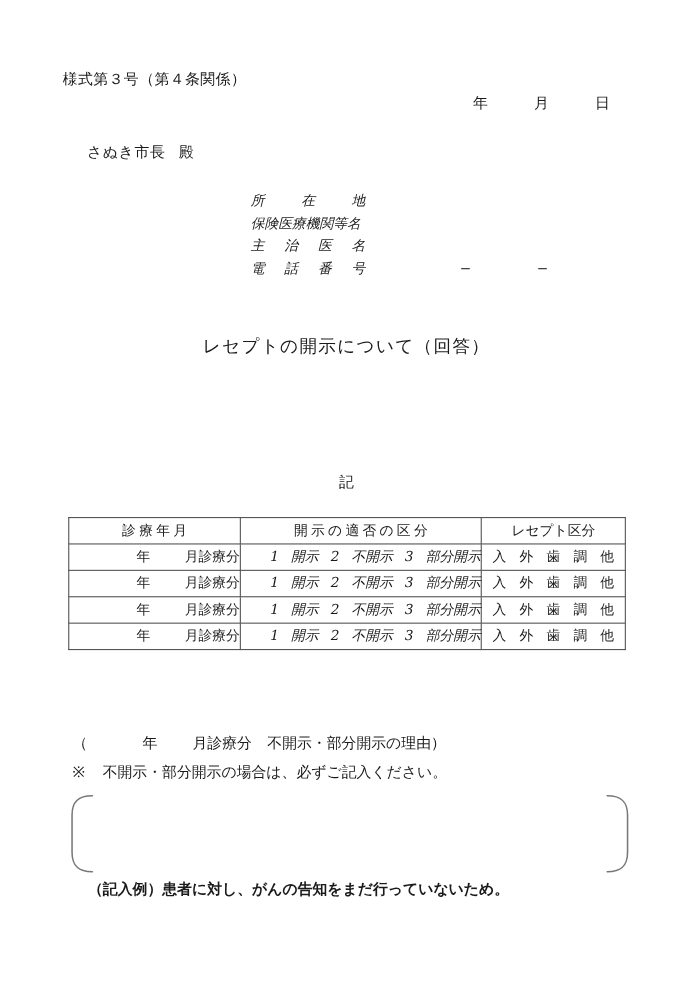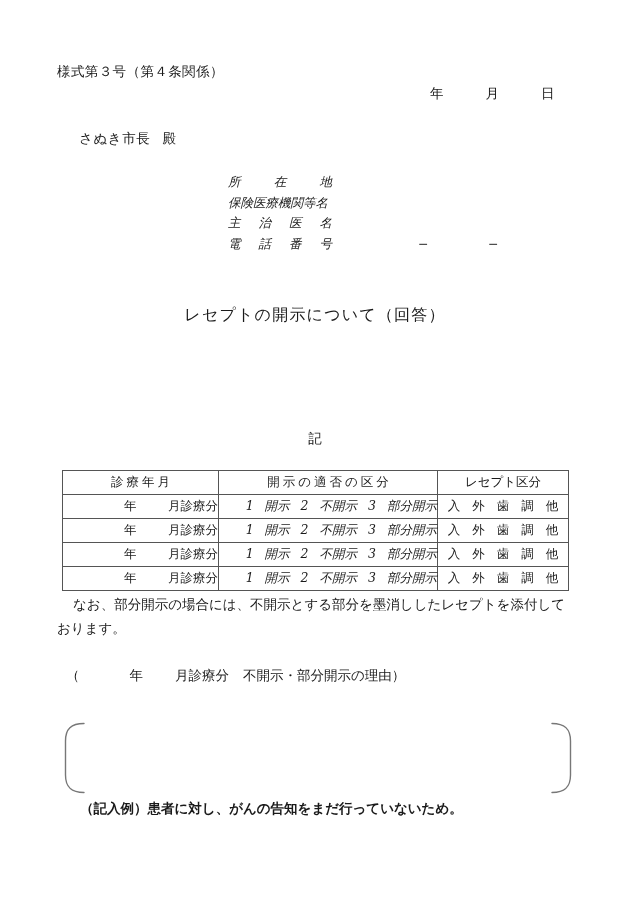--- a/index.html
+++ b/index.html
@@ -254,24 +254,24 @@
         </tr>
         <tr>
           <td class="cell-ym"><span class="y">年</span><span>月診療分</span></td>
           <td class="cell-kubun"><span class="seg">1</span><span class="g"></span><span class="seg">開示</span><span class="g"></span><span class="seg">2</span><span class="g"></span><span class="seg">不開示</span><span class="g"></span><span class="seg">3</span><span class="g"></span><span class="seg">部分開示</span></td>
           <td class="cell-rcpt"><span>入</span><span>外</span><span>歯</span><span>調</span><span>他</span></td>
         </tr>
       </tbody>
     </table>
   </div>
 
-  <div class="abs note-para"><span class="ind"></span><span>なお、部分開示の場合には、不開示とする部分を墨消ししたレセプトを添付して</span><br><span>おります。</span></div>
 
   <div class="abs reason-head"><span>（</span><span class="g1"></span><span>年</span><span class="g2"></span><span>月診療分</span><span class="g3"></span><span>不開示・部分開示の理由）</span></div>
 
+  <div class="abs reason-note"><span>※</span><span class="g"></span><span>不開示・部分開示の場合は、必ずご記入ください。</span></div>
 
   <div class="abs bracket-box">
     <svg width="512" height="72" viewBox="0 0 512 72" fill="none" xmlns="http://www.w3.org/2000/svg">
       <path d="M 22 1.5 C 9 1.5 3.5 7 3.5 19 L 3.5 53 C 3.5 65 9 70.5 22 70.5" stroke="#777" stroke-width="1.4" fill="none" stroke-linecap="round"></path>
       <path d="M 490 1.5 C 503 1.5 508.5 7 508.5 19 L 508.5 53 C 508.5 65 503 70.5 490 70.5" stroke="#777" stroke-width="1.4" fill="none" stroke-linecap="round"></path>
     </svg>
   </div>
 
   <div class="abs example">（記入例）患者に対し、がんの告知をまだ行っていないため。</div>
 

